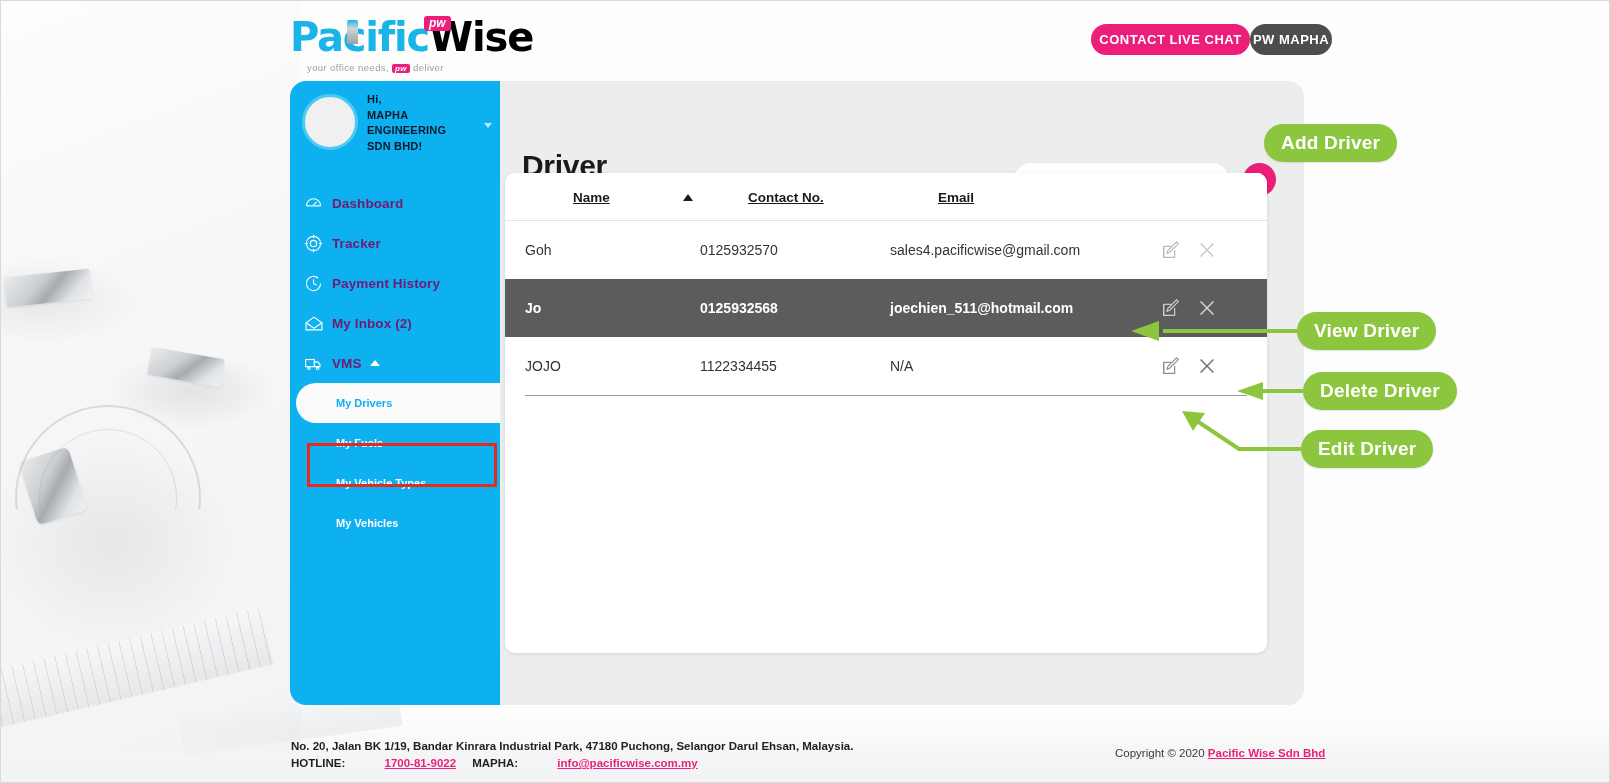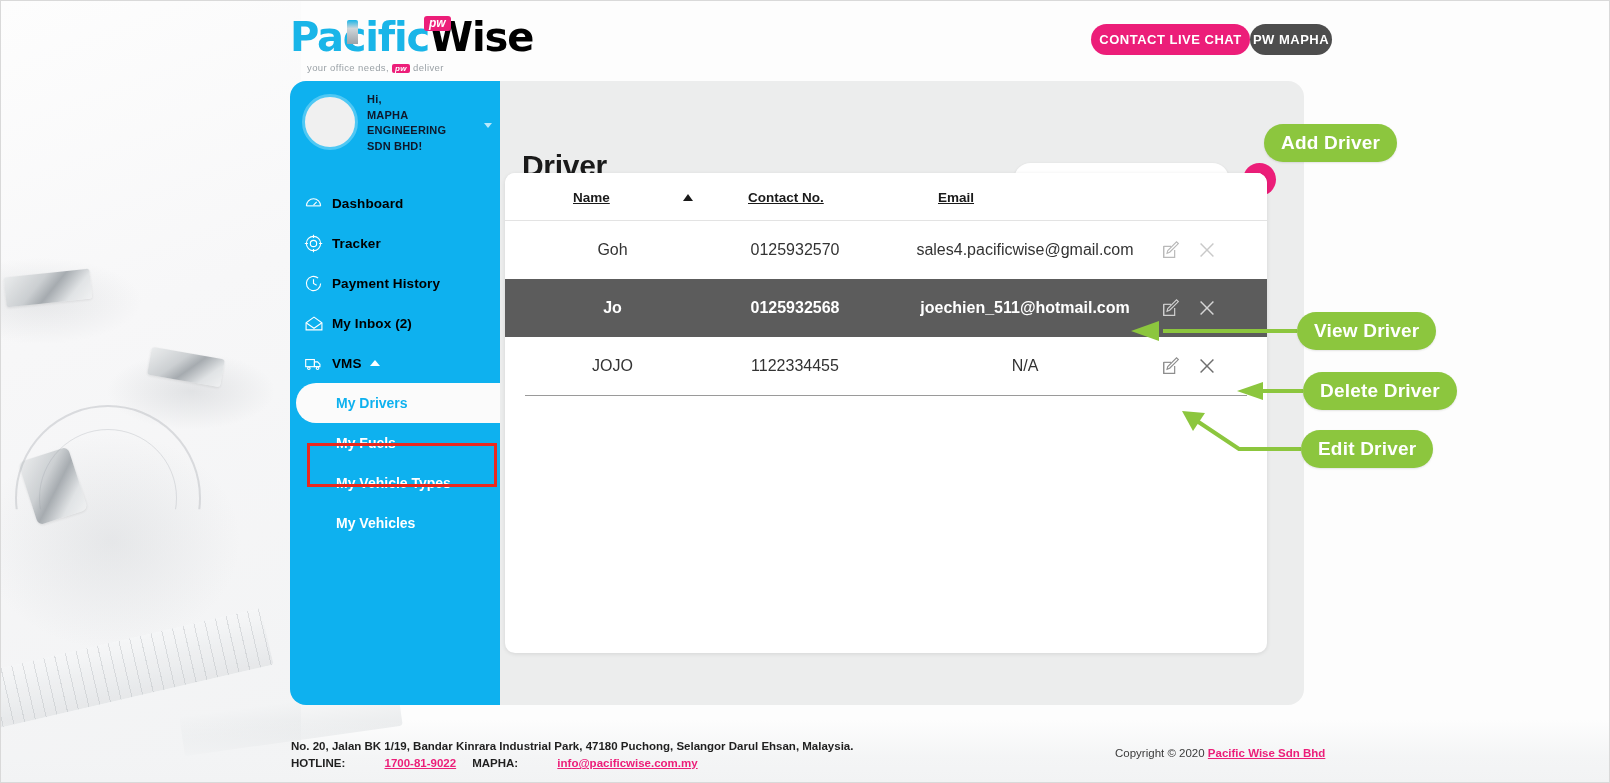--- a/index.html
+++ b/index.html
@@ -141,33 +141,33 @@
   }
   .profile-caret {
     position: absolute; right: 8px; top: 42px;
     width: 0; height: 0;
     border-left: 4px solid transparent; border-right: 4px solid transparent;
     border-top: 5px solid #b9e9fb; cursor: pointer;
   }
   .nav { margin-top: 4px; }
   .nav-item {
     position: relative; display: flex; align-items: center;
-    height: 40px; padding-left: 14px; color: #000000;
+    height: 40px; padding-left: 14px; color: #701a75;
     font-size: 13.5px; font-weight: 700; letter-spacing: .1px; cursor: pointer;
   }
   .nav-item .ic { width: 28px; display: flex; align-items: center; }
   .nav-caret-up {
     margin-left: 8px; width: 0; height: 0;
     border-left: 5px solid transparent; border-right: 5px solid transparent;
     border-bottom: 6px solid #fff;
   }
   .sub-item {
     position: relative; display: flex; align-items: center;
     height: 40px; padding-left: 46px;
-    color: #fff; font-size: 14px; font-weight: 700; cursor: pointer;
+    color: #fff; font-size: 11px; font-weight: 700; cursor: pointer;
   }
   .sub-item.active {
     background: #fbfbfb; color: #0eb1ef;
     border-radius: 22px 0 0 22px; margin-left: 6px; padding-left: 40px;
     width: 204px;
   }
   .sel-box {
     position: absolute; left: 17px; top: 362px;
     width: 190px; height: 44px;
     border: 3px solid #e8291e; pointer-events: none;
@@ -232,21 +232,21 @@
   .c-name { width: 195px; padding-left: 20px; }
   .c-contact { width: 190px; }
   .c-email { width: 270px; }
   .c-act { width: 100px; display: flex; align-items: center; gap: 14px; }
   .sort-arrow {
     position: absolute; left: -17px; top: 4px;
     width: 0; height: 0;
     border-left: 5px solid transparent; border-right: 5px solid transparent;
     border-bottom: 7px solid #1a1a1a;
   }
-  .t-body-row { height: 58px; font-size: 16px; color: #333; text-align: center; }
+  .t-body-row { height: 58px; font-size: 14px; color: #333; }
   .t-body-row.selected { background: #5c5c5c; color: #fff; font-weight: 700; }
   .t-body-row .c-act { justify-content: flex-start; }
   .icon-btn { cursor: pointer; display: inline-flex; }
   .row-divider {
     position: absolute; left: 20px; top: 222px;
     width: 722px; height: 1px; background: #9a9a9a;
   }
 
   
   .callout {

